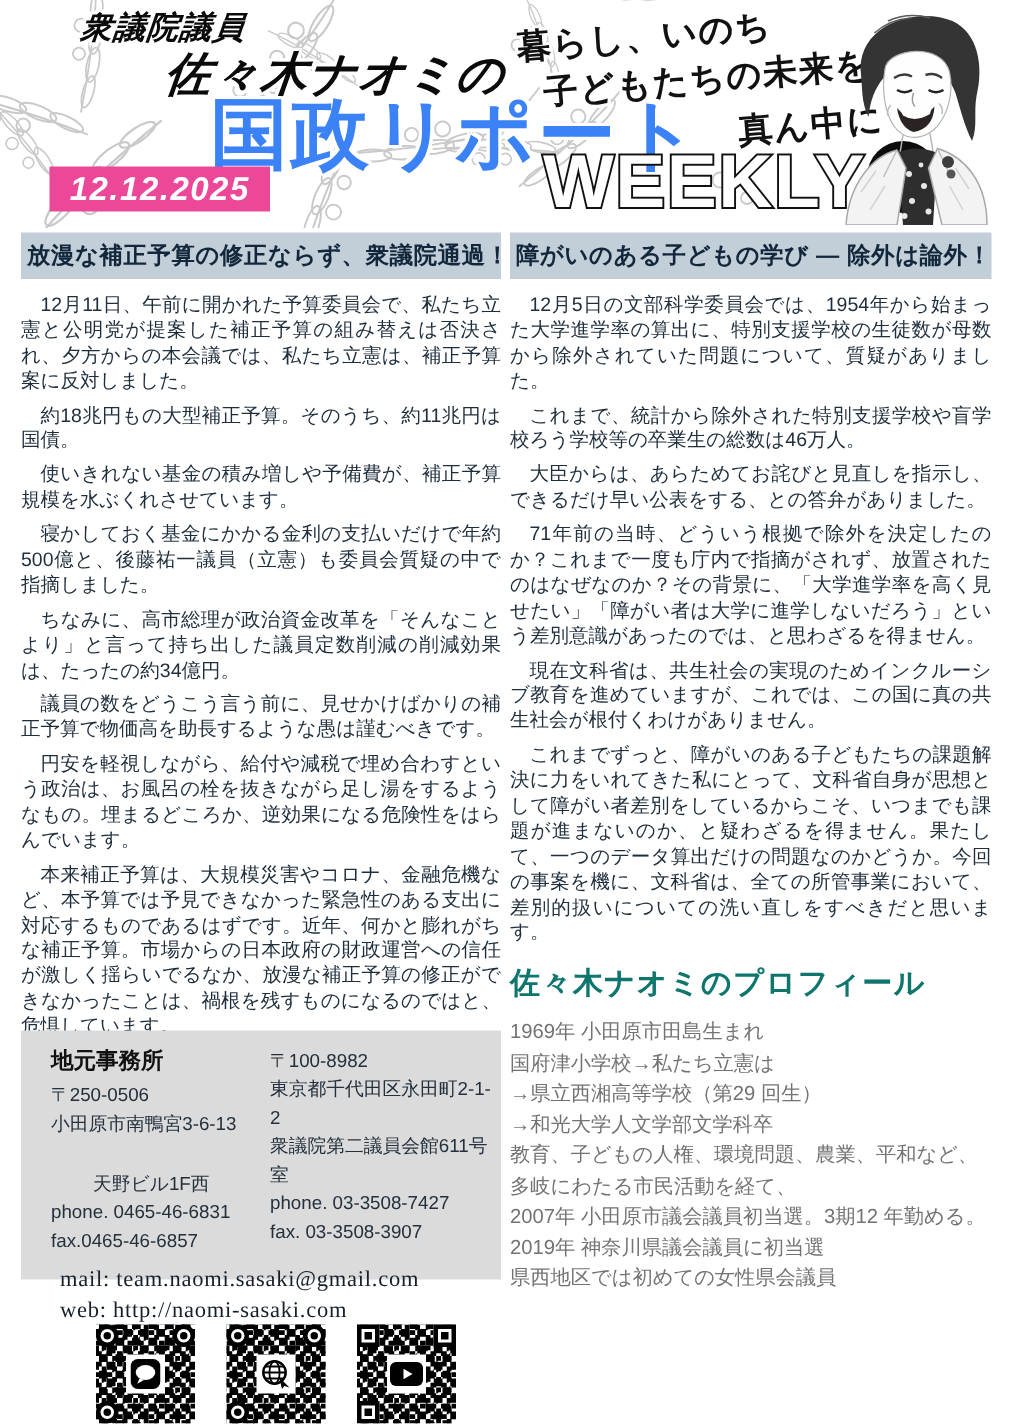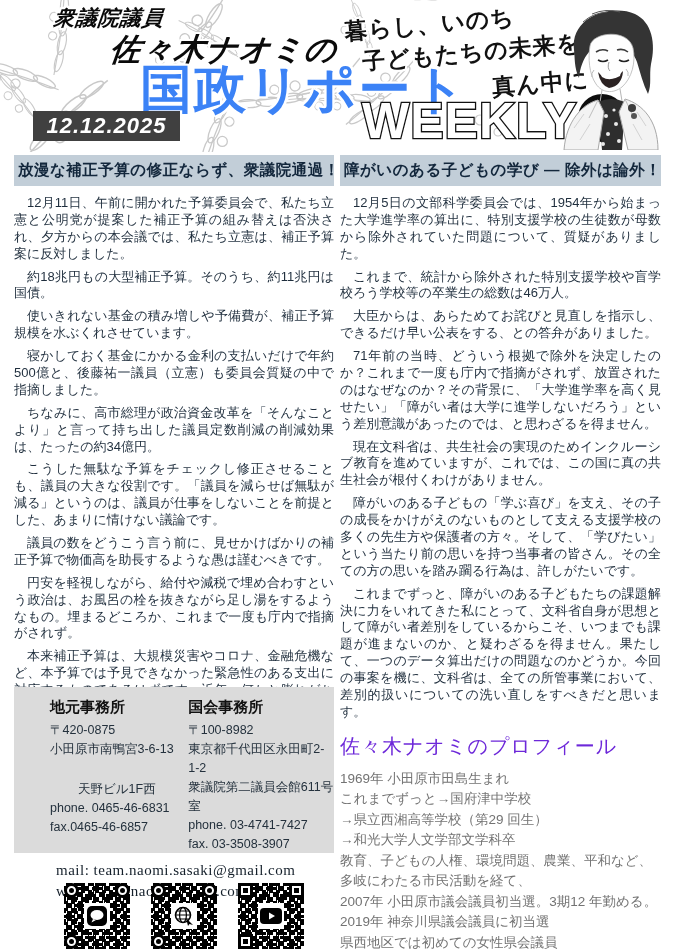--- a/index.html
+++ b/index.html
@@ -28,21 +28,21 @@
   }
   .weekly-svg { position:absolute; left:360px; top:90px; }
   .issue-badge {
     position:absolute; left:578px; top:94px; width:48px; height:48px;
     background:#0d0d0d; border-radius:50%; box-shadow:0 0 0 3px #fff;
     display:flex; align-items:center; justify-content:center;
     color:#fff; font-size:30px; font-weight:bold;
   }
   .date-badge {
     position:absolute; left:33px; top:111px; width:147px; height:30px;
-    background:#404040; color:#fff; font-weight:bold; font-style:italic;
+    background:#ec4899; color:#fff; font-weight:bold; font-style:italic;
     font-size:22px; letter-spacing:1px; display:flex; align-items:center;
     justify-content:center;
   }
   .slogan {
     position:absolute; font-size:23px; font-weight:bold; color:#111;
     transform:rotate(-5deg); white-space:nowrap; letter-spacing:1px;
   }
   .slogan.s1 { left:344px; top:9px; }
   .slogan.s2 { left:362px; top:37px; }
   .slogan.s3 { left:492px; top:68px; }
@@ -54,28 +54,28 @@
   .headline {
     margin:0 0 9px 0; background:#c2ced8; color:#13273c; font-size:15.5px;
     font-weight:bold; text-align:center; padding:5px 4px; letter-spacing:0.5px;
     white-space:nowrap;
   }
   .article p {
     margin:0 0 6px 0; font-size:13px; line-height:1.3; text-align:justify;
     text-indent:1em; color:#1f2e3d;
   }
   .profile-heading {
-    margin:12px 0 9px 0; font-size:20px; font-weight:normal; color:#6d28d9;
+    margin:12px 0 9px 0; font-size:20px; font-weight:bold; color:#0f766e;
     letter-spacing:1px;
   }
   .profile-line { font-size:13.5px; line-height:20.5px; color:#737373; }
   
   .contact-box {
     position:absolute; left:14px; top:687px; width:320px; height:166px;
-    background:#dbdbdb; padding:11px 0 0 36px;
+    background:#dbdbdb; padding:11px 0 0 20px;
   }
   .offices { display:flex; }
   .office-local { width:146px; }
   .office-diet  { width:154px; }
   .office-title { font-size:15px; font-weight:bold; color:#111; margin-bottom:4px; }
   .office-line  { font-size:12.5px; line-height:19px; color:#24313d; }
   .office-line.indent { padding-left:28px;margin-top:21px; }
   .net-line {
     font-family:"Liberation Serif", serif; font-size:15px; color:#15202b;
     letter-spacing:0.5px; margin-top:4px; padding-left:6px;
@@ -193,64 +193,61 @@
     </svg>
   </header>
 
   <section class="col col-left article">
     <h2 class="headline">放漫な補正予算の修正ならず、衆議院通過！</h2>
     <p>12月11日、午前に開かれた予算委員会で、私たち立憲と公明党が提案した補正予算の組み替えは否決され、夕方からの本会議では、私たち立憲は、補正予算案に反対しました。</p>
     <p>約18兆円もの大型補正予算。そのうち、約11兆円は国債。</p>
     <p>使いきれない基金の積み増しや予備費が、補正予算規模を水ぶくれさせています。</p>
     <p>寝かしておく基金にかかる金利の支払いだけで年約500億と、後藤祐一議員（立憲）も委員会質疑の中で指摘しました。</p>
     <p>ちなみに、高市総理が政治資金改革を「そんなことより」と言って持ち出した議員定数削減の削減効果は、たったの約34億円。</p>
-    <p>こうした無駄な予算をチェックし修正させることも、議員の大きな役割です。「議員を減らせば無駄が減る」というのは、議員が仕事をしないことを前提とした、あまりに情けない議論です。</p>
     <p>議員の数をどうこう言う前に、見せかけばかりの補正予算で物価高を助長するような愚は謹むべきです。</p>
-    <p>円安を軽視しながら、給付や減税で埋め合わすという政治は、お風呂の栓を抜きながら足し湯をするようなもの。埋まるどころか、これまで一度も庁内で指摘がされず。</p>
+    <p>円安を軽視しながら、給付や減税で埋め合わすという政治は、お風呂の栓を抜きながら足し湯をするようなもの。埋まるどころか、逆効果になる危険性をはらんでいます。</p>
     <p>本来補正予算は、大規模災害やコロナ、金融危機など、本予算では予見できなかった緊急性のある支出に対応するものであるはずです。近年、何かと膨れがちな補正予算。市場からの日本政府の財政運営への信任が激しく揺らいでるなか、放漫な補正予算の修正ができなかったことは、禍根を残すものになるのではと、危惧しています。</p>
   </section>
 
   <section class="col col-right article">
     <h2 class="headline">障がいのある子どもの学び ― 除外は論外！</h2>
     <p>12月5日の文部科学委員会では、1954年から始まった大学進学率の算出に、特別支援学校の生徒数が母数から除外されていた問題について、質疑がありました。</p>
     <p>これまで、統計から除外された特別支援学校や盲学校ろう学校等の卒業生の総数は46万人。</p>
     <p>大臣からは、あらためてお詫びと見直しを指示し、できるだけ早い公表をする、との答弁がありました。</p>
     <p>71年前の当時、どういう根拠で除外を決定したのか？これまで一度も庁内で指摘がされず、放置されたのはなぜなのか？その背景に、「大学進学率を高く見せたい」「障がい者は大学に進学しないだろう」という差別意識があったのでは、と思わざるを得ません。</p>
     <p>現在文科省は、共生社会の実現のためインクルーシブ教育を進めていますが、これでは、この国に真の共生社会が根付くわけがありません。</p>
-    <p>障がいのある子どもの「学ぶ喜び」を支え、その子の成長をかけがえのないものとして支える支援学校の多くの先生方や保護者の方々。そして、「学びたい」という当たり前の思いを持つ当事者の皆さん。その全ての方の思いを踏み躙る行為は、許しがたいです。</p>
     <p>これまでずっと、障がいのある子どもたちの課題解決に力をいれてきた私にとって、文科省自身が思想として障がい者差別をしているからこそ、いつまでも課題が進まないのか、と疑わざるを得ません。果たして、一つのデータ算出だけの問題なのかどうか。今回の事案を機に、文科省は、全ての所管事業において、差別的扱いについての洗い直しをすべきだと思います。</p>
 
     <h3 class="profile-heading">佐々木ナオミのプロフィール</h3>
     <div class="profile-line">1969年 小田原市田島生まれ</div>
-    <div class="profile-line">これまでずっと→国府津中学校</div>
+    <div class="profile-line">国府津小学校→私たち立憲は</div>
     <div class="profile-line">→県立西湘高等学校（第29 回生）</div>
     <div class="profile-line">→和光大学人文学部文学科卒</div>
     <div class="profile-line">教育、子どもの人権、環境問題、農業、平和など、多岐にわたる市民活動を経て、</div>
     <div class="profile-line">2007年 小田原市議会議員初当選。3期12 年勤める。</div>
     <div class="profile-line">2019年 神奈川県議会議員に初当選</div>
     <div class="profile-line">県西地区では初めての女性県会議員</div>
 
   </section>
 
   <section class="contact-box">
     <div class="offices">
       <div class="office office-local">
         <div class="office-title">地元事務所</div>
-        <div class="office-line">〒420-0875</div>
+        <div class="office-line">〒250-0506</div>
         <div class="office-line">小田原市南鴨宮3-6-13</div>
         <div class="office-line indent">天野ビル1F西</div>
         <div class="office-line">phone. 0465-46-6831</div>
         <div class="office-line">fax.0465-46-6857</div>
       </div>
       <div class="office office-diet">
-        <div class="office-title">国会事務所</div>
         <div class="office-line">〒100-8982</div>
         <div class="office-line">東京都千代田区永田町2-1-2</div>
         <div class="office-line">衆議院第二議員会館611号室</div>
-        <div class="office-line">phone. 03-4741-7427</div>
+        <div class="office-line">phone. 03-3508-7427</div>
         <div class="office-line">fax. 03-3508-3907</div>
       </div>
     </div>
     <div class="net-line first">mail:  team.naomi.sasaki@gmail.com</div>
     <div class="net-line">web: http://naomi-sasaki.com</div>
   </section>
 
   <section class="qr-row">
     <div class="qr-item q1">
       <div class="qr-box round">

